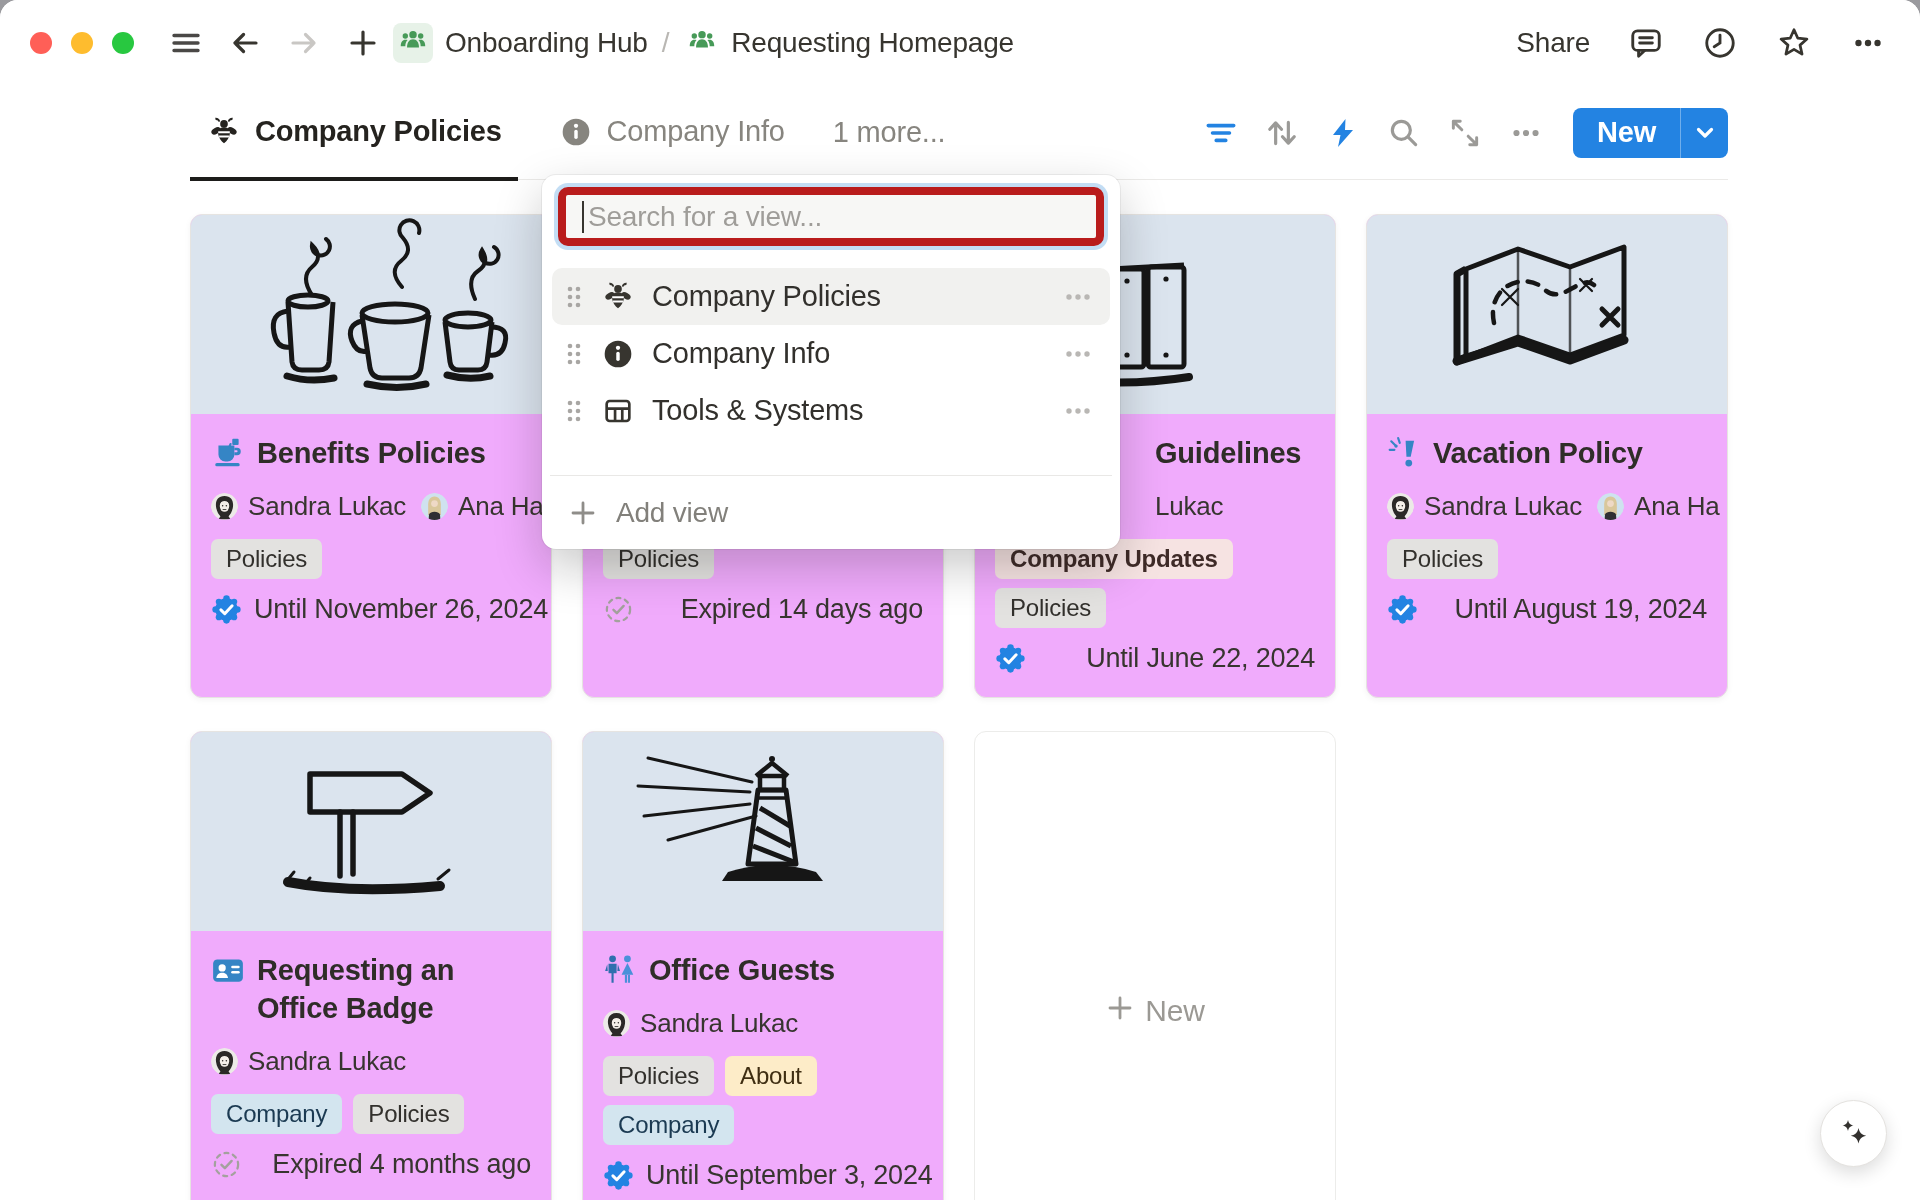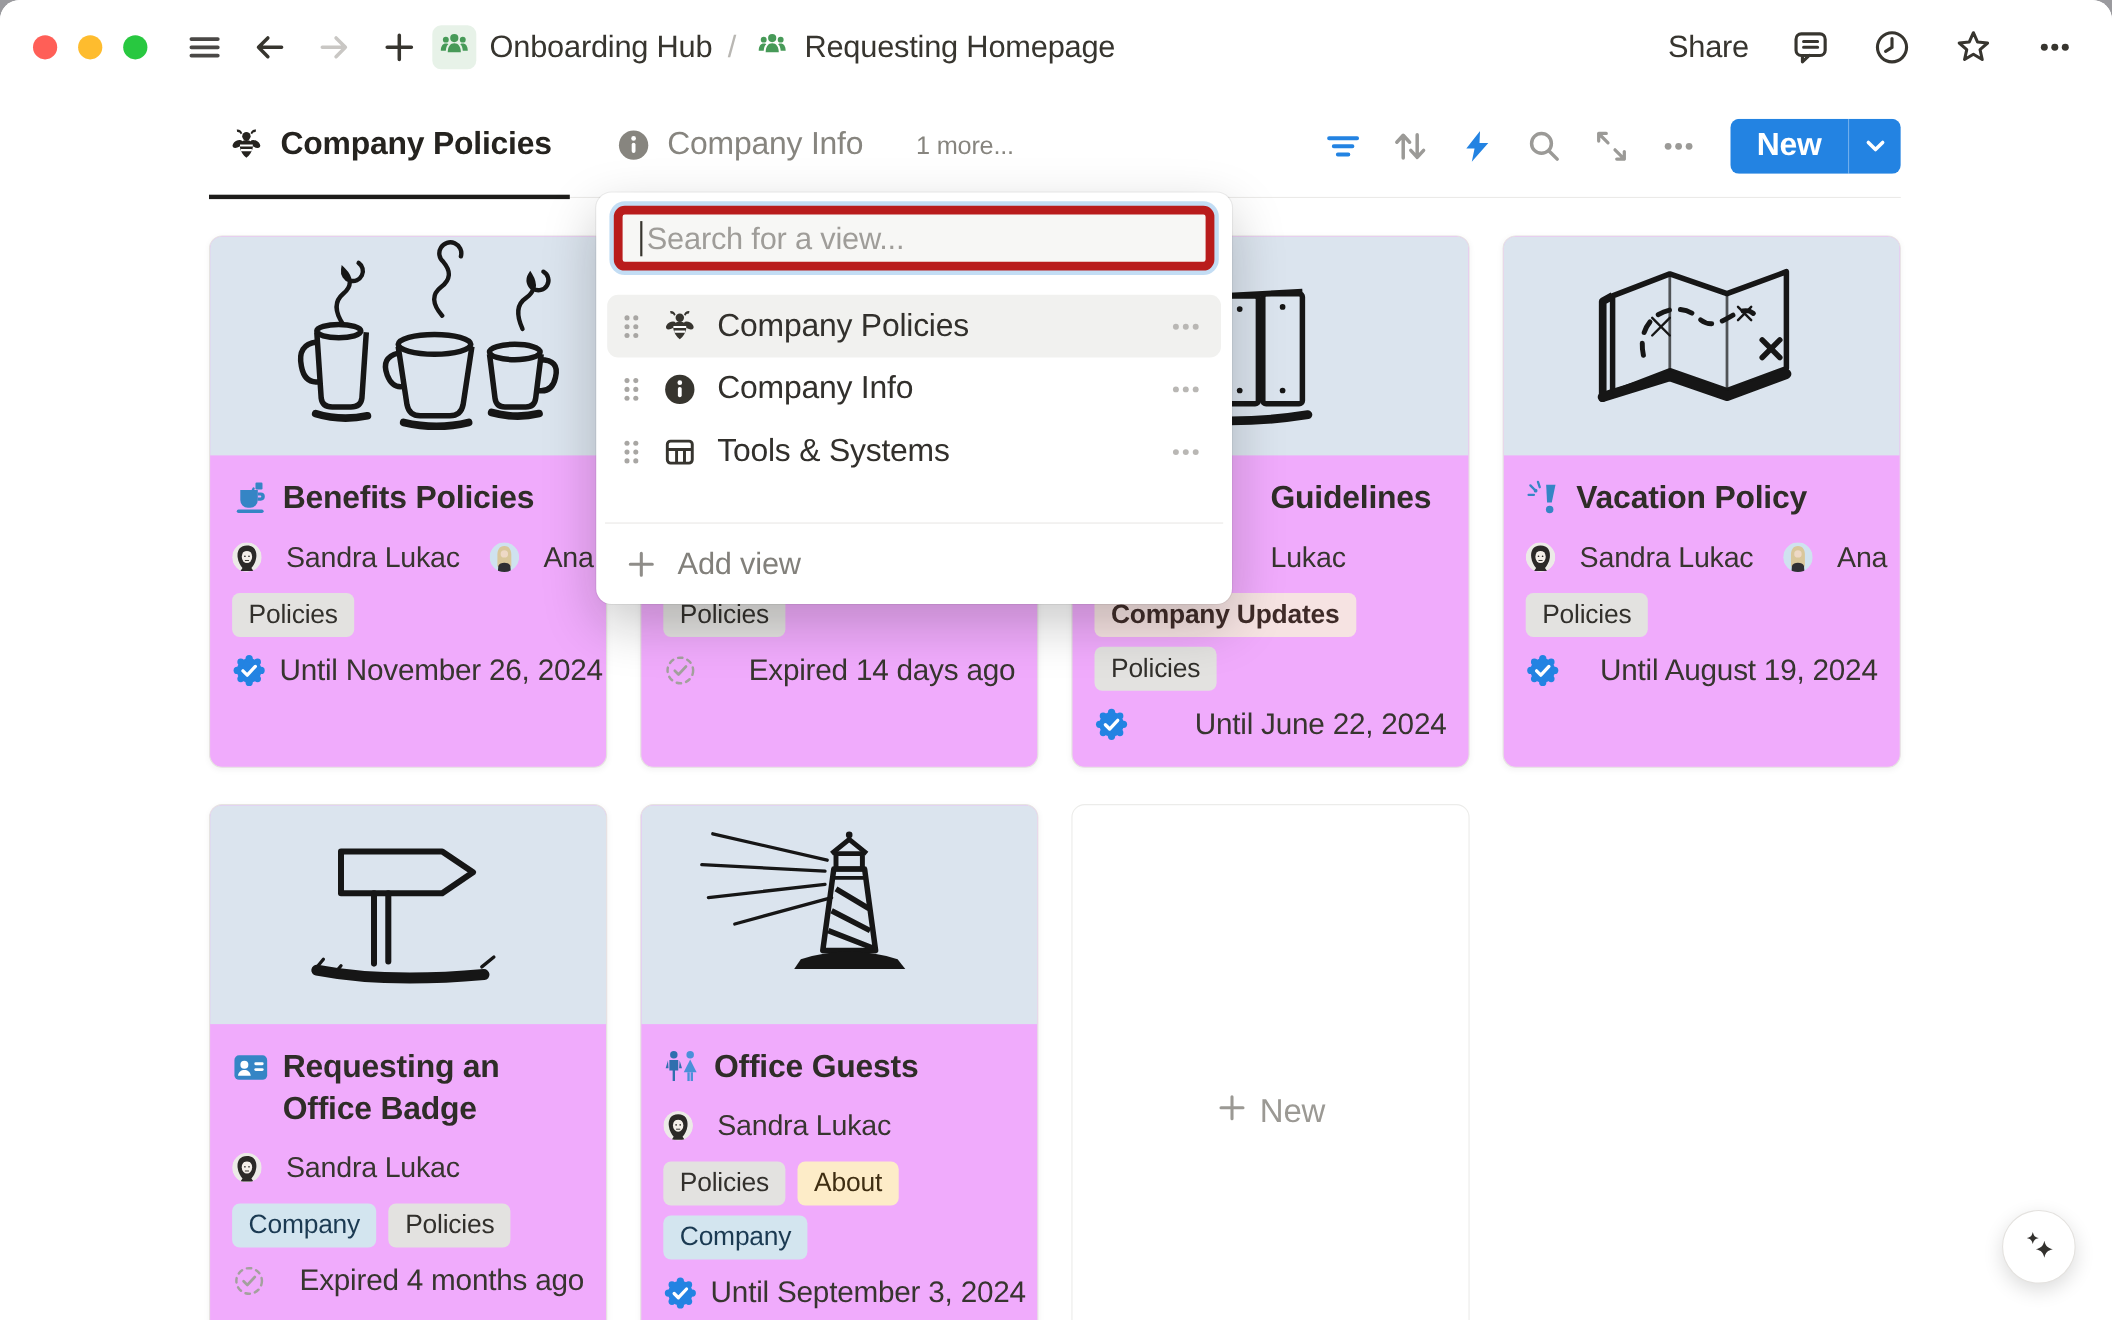--- a/index.html
+++ b/index.html
@@ -23,37 +23,37 @@
   .topbar-right{margin-left:auto;display:flex;align-items:center;gap:38px;padding-right:34px;}
   .share-label{font-size:28px;font-weight:400;cursor:pointer;}
 
   
   .tabbar{position:absolute;top:86px;left:190px;width:1538px;height:94px;display:flex;align-items:stretch;border-bottom:1px solid #ebeae8;box-sizing:border-box;background:#fff;z-index:5;}
   .tabs-left{display:flex;align-items:stretch;gap:24px;}
   .tab{display:flex;align-items:center;gap:13px;padding:0 16px;font-size:29px;cursor:pointer;border-bottom:4px solid transparent;margin-bottom:-2px;}
   .tab.active{font-weight:600;color:#25231f;border-bottom-color:#1d1c1a;}
   .tab.inactive{color:#87857f;font-weight:400;}
   .tab .tab-ic{display:flex;width:36px;height:36px;align-items:center;justify-content:center;}
-  .more-views{display:flex;align-items:center;font-size:23px;color:#87857f;cursor:pointer;padding:0 8px;}
+  .more-views{display:flex;align-items:center;font-size:29px;color:#87857f;cursor:pointer;padding:0 8px;}
   .toolbar{margin-left:auto;display:flex;align-items:center;gap:25px;}
   .tb-ic{width:36px;height:36px;display:flex;align-items:center;justify-content:center;cursor:pointer;}
   .new-split{display:flex;align-items:stretch;height:50px;margin-left:4px;border-radius:8px;overflow:hidden;}
   .new-main{background:#2383e2;color:#fff;font-size:29px;font-weight:600;display:flex;align-items:center;padding:0 24px;cursor:pointer;}
   .new-chev{background:#2383e2;width:47px;display:flex;align-items:center;justify-content:center;border-left:1px solid rgba(255,255,255,.35);cursor:pointer;}
 
   
   .board{position:absolute;top:214px;left:190px;display:grid;grid-template-columns:repeat(4,362px);grid-template-rows:484px 560px;gap:33px 30px;z-index:1;}
   .card{background:#f0abfc;border:1px solid #e6e4e1;border-radius:12px;box-shadow:0 2px 6px rgba(15,15,15,.05);overflow:hidden;cursor:pointer;box-sizing:border-box;display:flex;flex-direction:column;}
   .card-img{height:199px;background:#dbe4ee;flex:none;display:flex;align-items:center;justify-content:center;}
   .card-img svg{display:block;}
   .card-body{padding:20px 20px 0 20px;display:flex;flex-direction:column;}
   .card-title-row{display:flex;align-items:flex-start;gap:12px;min-height:38px;font-size:29px;font-weight:600;line-height:38px;color:#2f2d28;}
   .card-title-row .t-ic{flex:none;width:34px;height:34px;margin-top:2px;display:flex;align-items:center;justify-content:center;}
   .card-title-text{max-width:270px;}
-  .person-row{display:flex;align-items:center;min-height:34px;margin-top:17px;margin-right:-14px;overflow:hidden;white-space:nowrap;gap:12px;}
+  .person-row{display:flex;align-items:center;min-height:34px;margin-top:17px;margin-right:-14px;overflow:hidden;white-space:nowrap;}
   .avatar{width:27px;height:27px;border-radius:50%;overflow:hidden;flex:none;margin-right:10px;}
   .avatar svg{display:block;}
   .person-name{font-size:26px;color:#37352f;margin-right:15px;}
   .tag-row{display:flex;gap:11px;margin-top:16px;}
   .tag-row + .tag-row{margin-top:9px;}
   .tag{height:40px;display:inline-flex;align-items:center;padding:0 15px;border-radius:7px;font-size:24px;white-space:nowrap;}
   .tag-gray{background:#e3e2e0;color:#32302c;}
   .tag-blue{background:#d3e5ef;color:#1b3a52;}
   .tag-yellow{background:#fdecc8;color:#3f2e12;}
   .tag-red{background:#f6e3e2;color:#3f2b28;font-weight:bold;}

